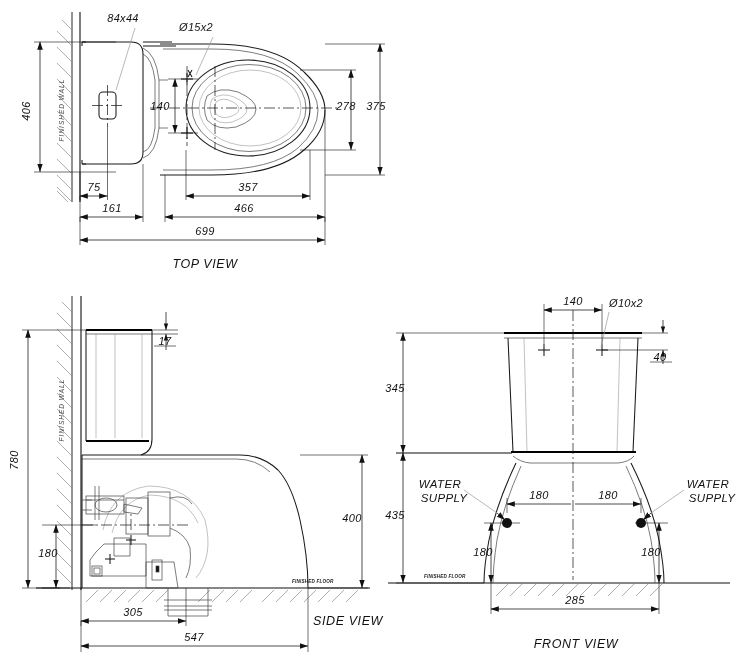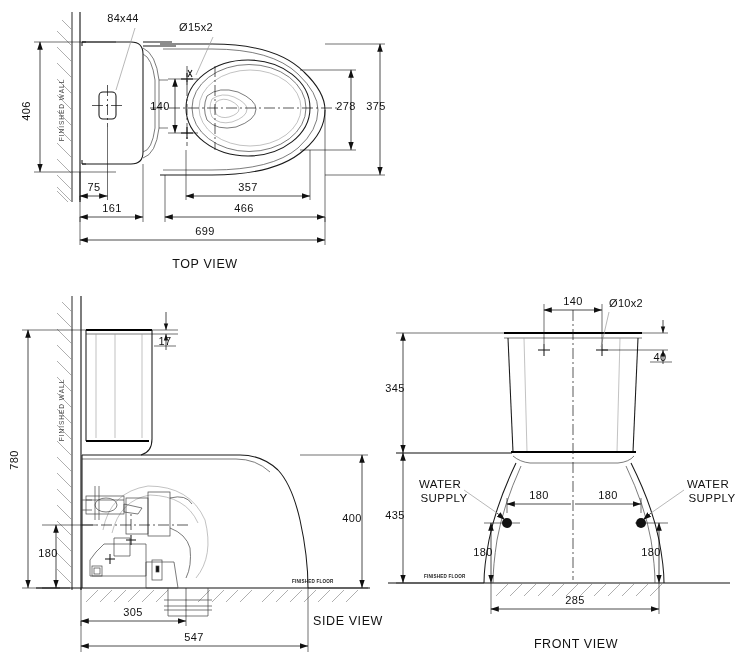--- a/index.html
+++ b/index.html
@@ -11,20 +11,21 @@
     width: 751px;
     height: 669px;
     font-family: "Liberation Sans", sans-serif;
     color: #1a1a1a;
     overflow: hidden;
   }
   #drawing-root {
     position: relative;
     width: 751px;
     height: 530px;
+    font-style: italic;
   }
   svg.cad {
     position: absolute;
     top: 0;
     left: 0;
     width: 751px;
     height: 669px;
   }
   .dimtext {
     font-family: "Liberation Sans", sans-serif;

